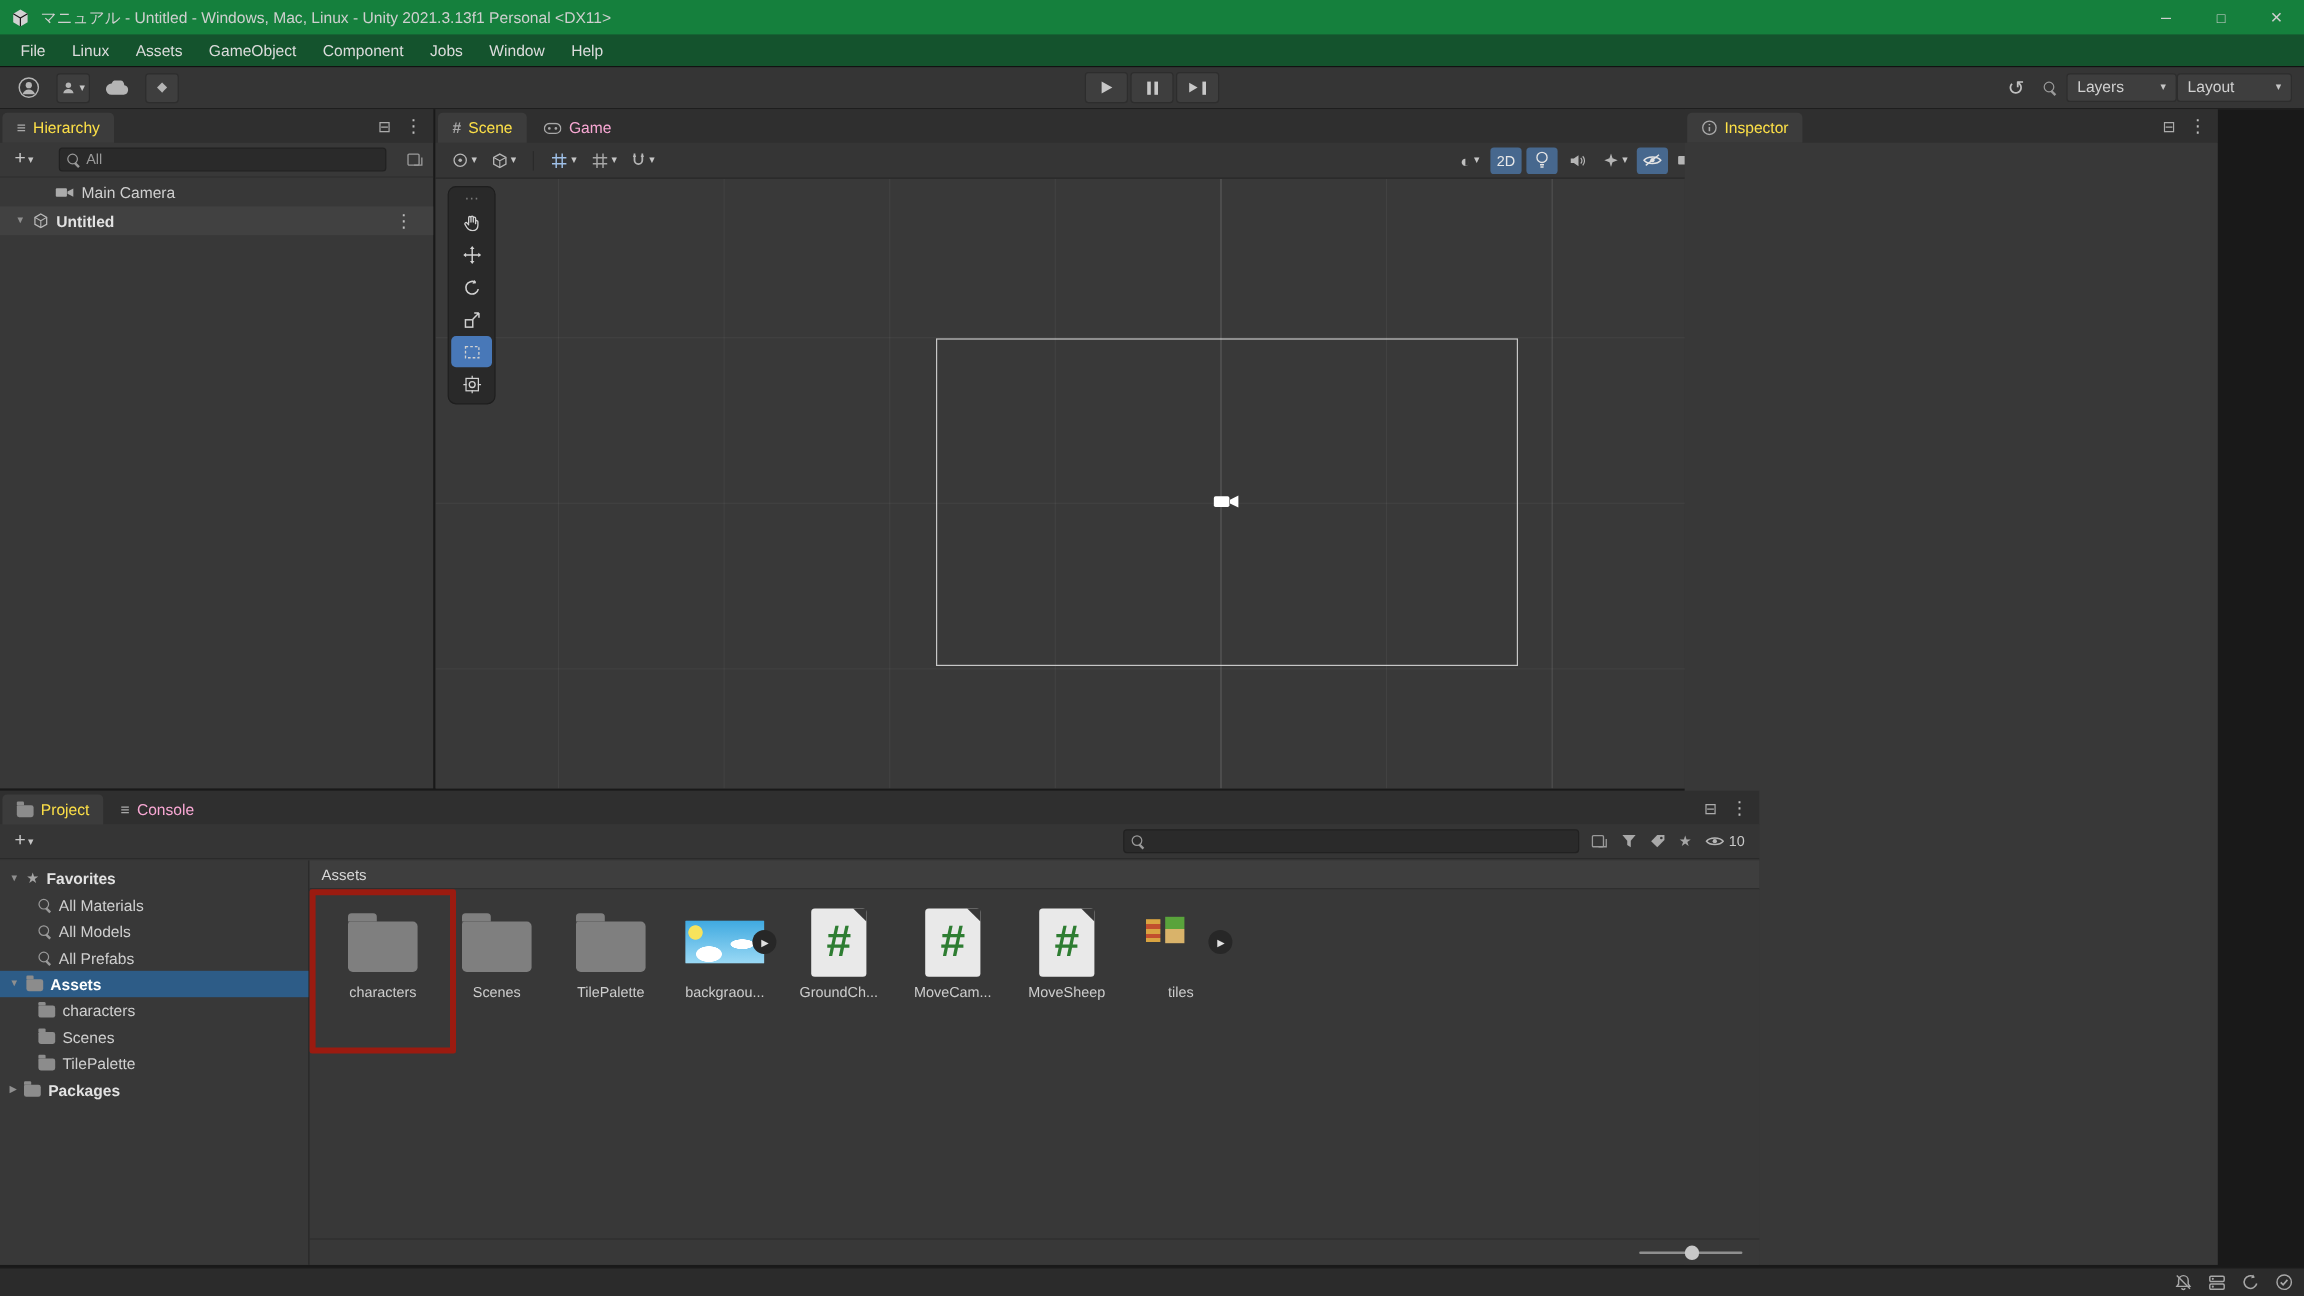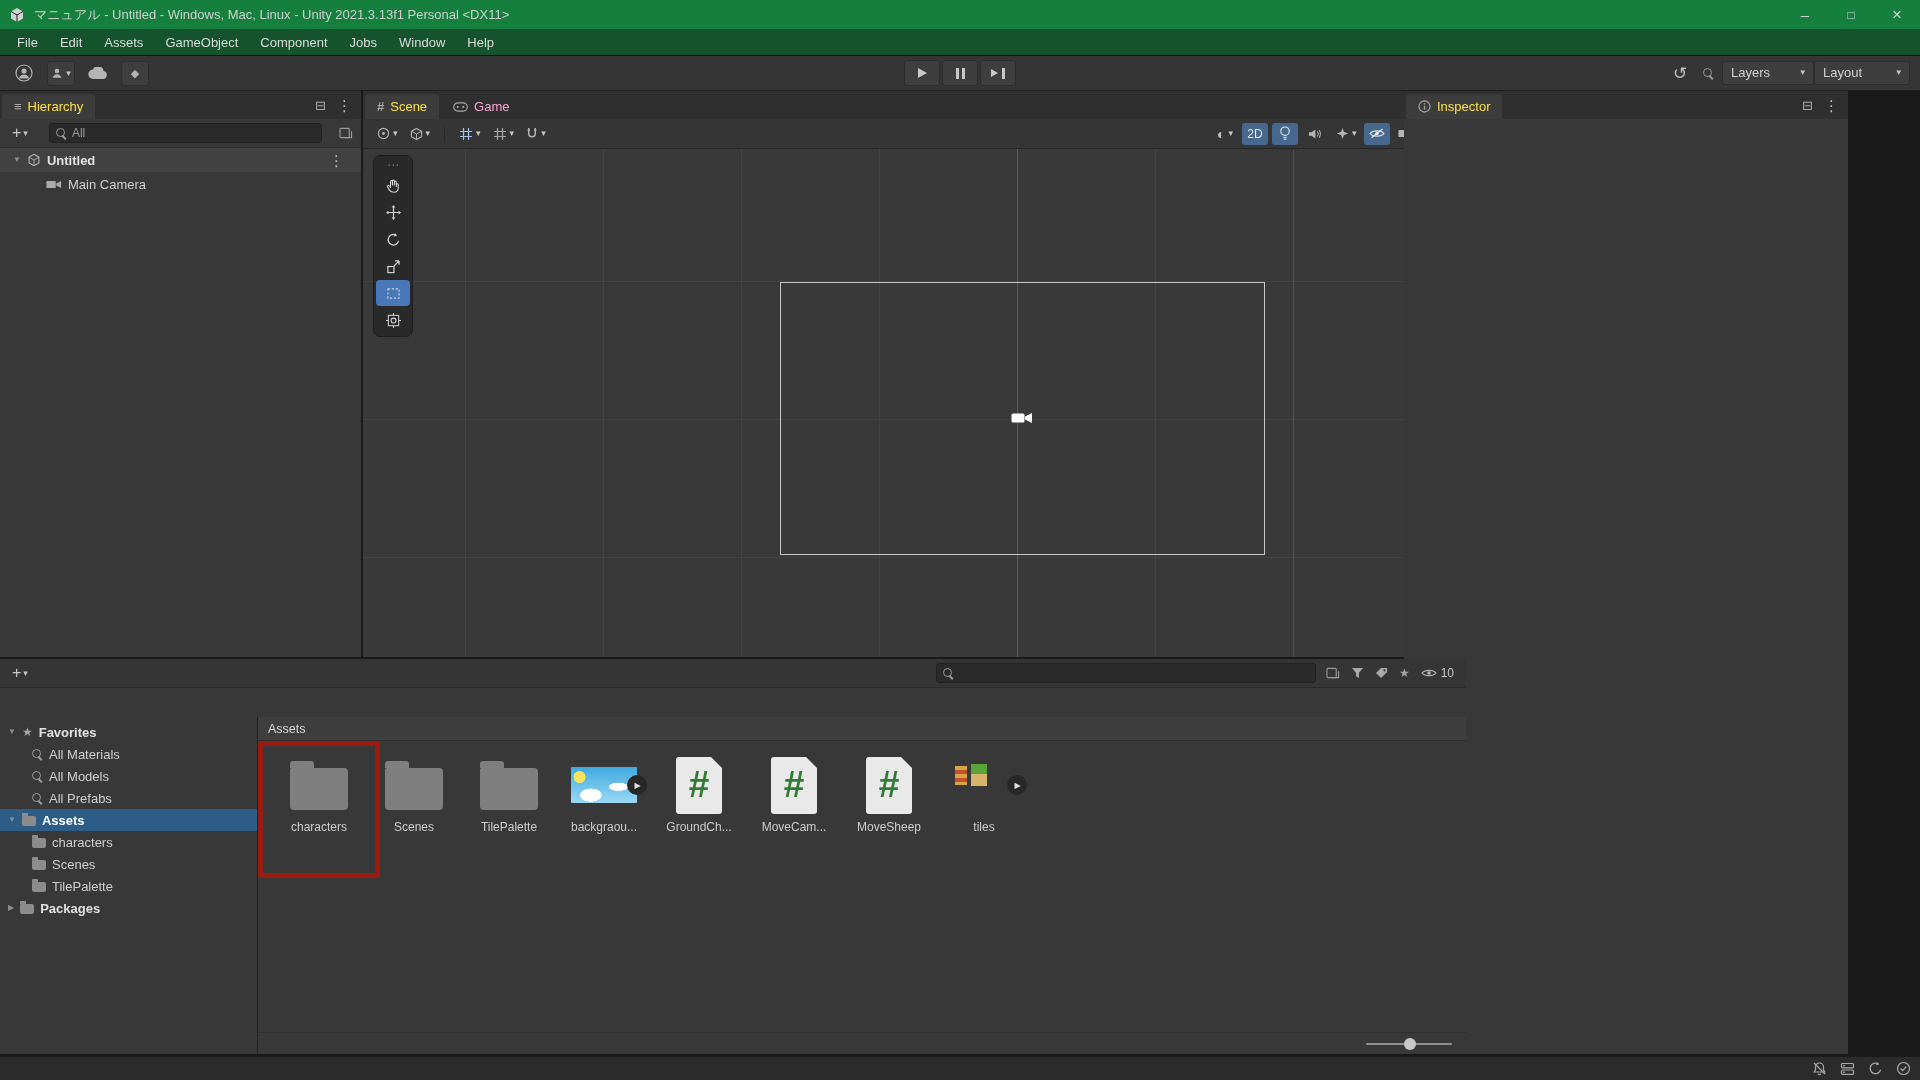--- a/index.html
+++ b/index.html
@@ -157,21 +157,21 @@
         <i class="gi gi-max"></i>
       </div>
     <div class="winbtn">
         <i class="gi gi-close"></i>
       </div>
   </div>
 </div>
 
 <div id="menubar">
   <span class="menu-item">File</span>
-  <span class="menu-item">Edit</span>
+  <span class="menu-item">Linux</span>
   <span class="menu-item">Assets</span>
   <span class="menu-item">GameObject</span>
   <span class="menu-item">Component</span>
   <span class="menu-item">Jobs</span>
   <span class="menu-item">Window</span>
   <span class="menu-item">Help</span>
 </div>
 
 <div id="toolbar">
   <div class="tb-left">
@@ -245,39 +245,39 @@
         <i class="gi gi-caret"></i>
       </div>
     <div class="searchfield">
       <span class="mag"></span>
       <span>All</span>
     </div>
     <svg width="14" height="12" viewBox="0 0 15 13">
         <rect x="1" y="1.5" width="10" height="10" rx="1" fill="none" stroke="#9A9A9A" stroke-width="1.2"></rect>
         <path d="M13.5 4.5v7h-7" fill="none" stroke="#9A9A9A" stroke-width="1.2"></path>
       </svg>
+  </div>
+  <div class="row child">
+    <svg width="16" height="11" viewBox="0 0 18 12">
+        <rect x="0.5" y="2" width="10.5" height="8" rx="1" fill="#ABABAB"></rect>
+        <path d="M11.5 5L17 2.2v7.6L11.5 7z" fill="#ABABAB"></path>
+      </svg>
+    <span class="lbl">Main Camera</span>
   </div>
   <div class="row scene-row">
     <i class="gi gi-foldo"></i>
     <svg width="14" height="14" viewBox="0 0 16 16">
         <path d="M8 1.5l5.6 3.2v6.6L8 14.5l-5.6-3.2V4.7z" fill="none" stroke="#B9B9B9" stroke-width="1.2"></path>
         <path d="M8 8l5.6-3.3M8 8L2.4 4.7M8 8v6.5" stroke="#B9B9B9" stroke-width="1"></path>
       </svg>
     <span class="lbl bold">Untitled</span>
     <div class="hdr-icons">
         <i class="gi gi-more"></i>
       </div>
   </div>
-  <div class="row child">
-    <svg width="16" height="11" viewBox="0 0 18 12">
-        <rect x="0.5" y="2" width="10.5" height="8" rx="1" fill="#ABABAB"></rect>
-        <path d="M11.5 5L17 2.2v7.6L11.5 7z" fill="#ABABAB"></path>
-      </svg>
-    <span class="lbl">Main Camera</span>
-  </div>
 </div>
 
 <div id="scene" class="panel">
   <div class="tabbar">
     <div class="tab active">
       <i class="gi gi-hash"></i>
       <span>Scene</span>
     </div>
     <div class="tab">
       <svg width="15" height="10" viewBox="0 0 16 11">
@@ -436,20 +436,34 @@
     </div>
     <div class="hdr-icons">
       <i class="gi gi-dock"></i>
       <i class="gi gi-more"></i>
     </div>
   </div>
   <div class="inspector-body"></div>
 </div>
 
 <div id="project" class="panel">
+  <div class="tabbar">
+    <div class="tab active">
+      <div class="mfolder"></div>
+      <span>Project</span>
+    </div>
+    <div class="tab">
+      <i class="gi gi-equals"></i>
+      <span>Console</span>
+    </div>
+    <div class="hdr-icons">
+      <i class="gi gi-dock"></i>
+      <i class="gi gi-more"></i>
+    </div>
+  </div>
   <div class="ptb">
     <div class="addbtn">
         <i class="gi gi-plus"></i>
         <i class="gi gi-caret"></i>
       </div>
     <div class="flexspacer"></div>
     <div class="searchfield">
       <span class="mag"></span>
       <input style="">
     </div>

